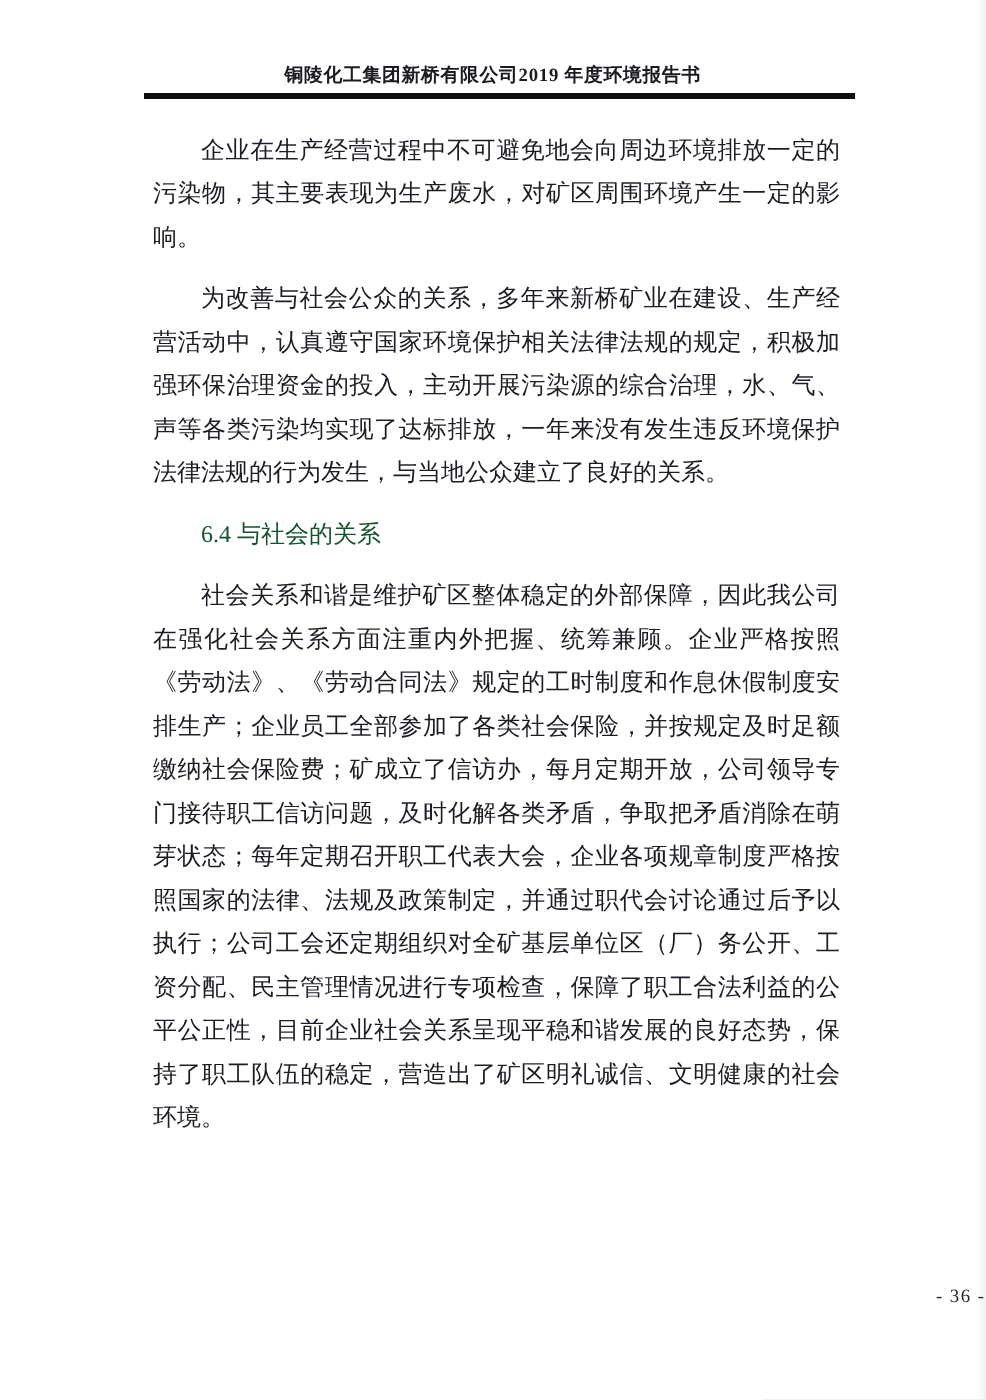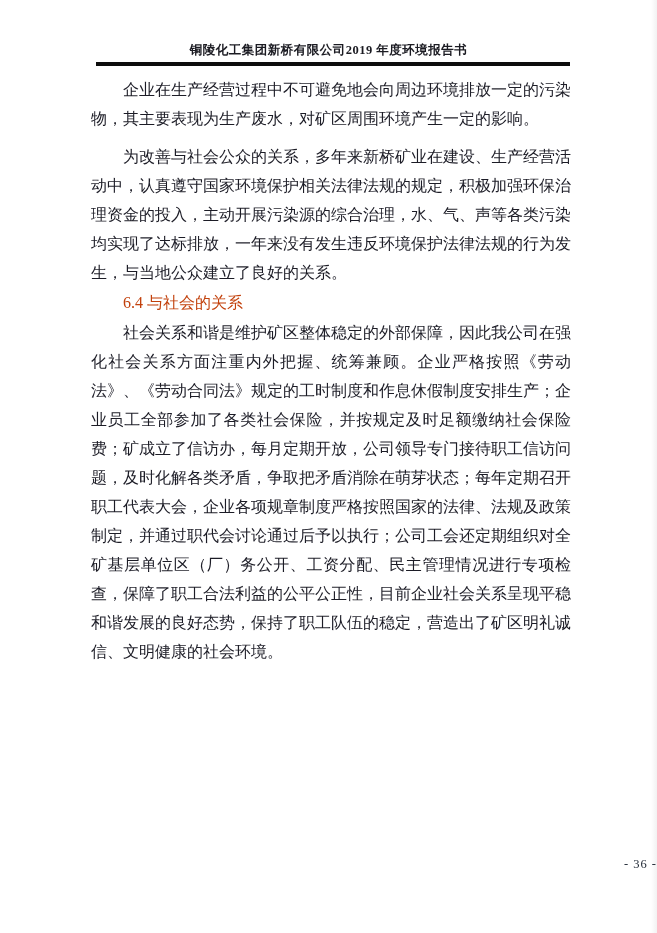--- a/index.html
+++ b/index.html
@@ -48,34 +48,34 @@
     top: 74px;
     left: 90px;
     width: 482px;
     font-size: 16px;
     line-height: 29px;
     color: #1c1c26;
     text-align: justify;
     text-justify: inter-ideograph;
   }
   .content p {
-    margin: 1px;
+    margin: 12px;
     text-indent: 2em;
     text-align-last: left;
   }
   .content p.spaced {
     margin-top: 9px;
   }
   .section-heading {
     margin: 0;
     text-indent: 2em;
     font-size: 16px;
     line-height: 29px;
     font-weight: normal;
-    color: #c2410c;
+    color: #14532d;
   }
   .footer {
     position: absolute;
     top: 857px;
     left: 0;
     width: 100%;
     text-align: right;
     font-size: 12.5px;
     color: #1b2430;
     letter-spacing: 1px;

